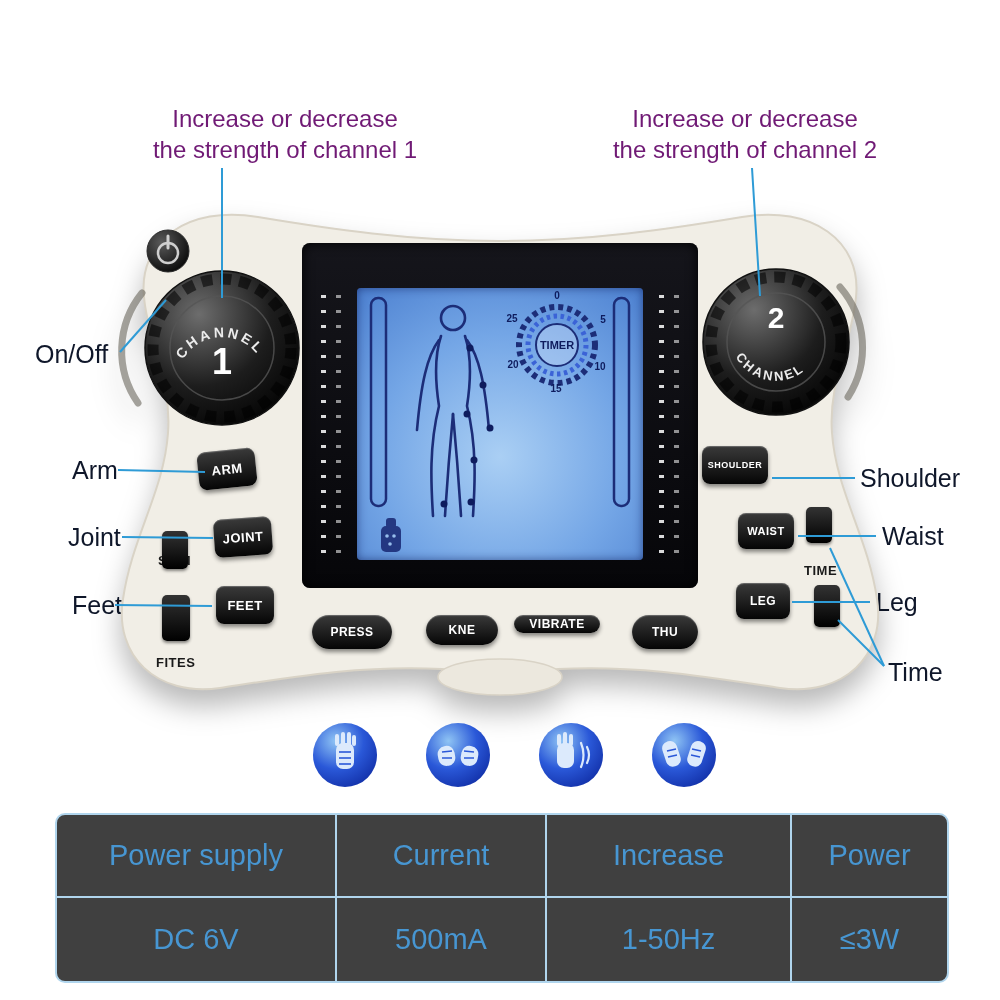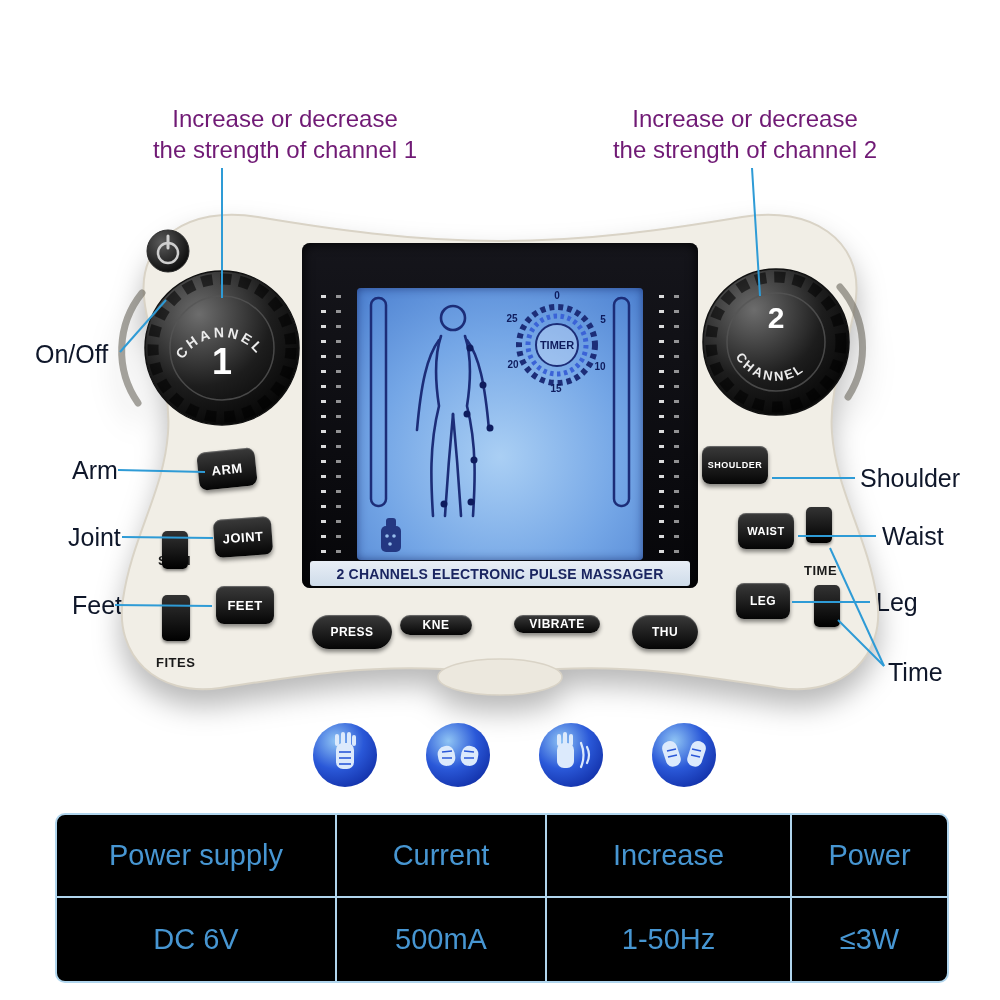--- a/index.html
+++ b/index.html
@@ -34,21 +34,21 @@
   .lcd{position:absolute;left:55px;top:45px;width:286px;height:272px;border-radius:4px;
         background:radial-gradient(circle at 50% 62%,#aacff4 0%,#74a6e6 55%,#4c80d0 100%);
         box-shadow:inset 0 0 10px rgba(10,20,80,0.55);}
   .caption-strip{position:absolute;left:8px;top:318px;width:380px;height:25px;border-radius:3px;
         background:linear-gradient(180deg,#e8eef6,#cfdcea);display:flex;align-items:center;justify-content:center;
         font-size:14px;font-weight:bold;color:#1a2560;letter-spacing:0.2px;white-space:nowrap;}
   .mode-icons{position:absolute;left:311px;top:721px;display:flex;gap:45px;}
   
   .spec-table{position:absolute;left:55px;top:813px;width:890px;height:166px;
         display:grid;grid-template-columns:280px 210px 245px 155px;grid-template-rows:83px 83px;
-        border:2px solid #b0d5ed;border-radius:10px;overflow:hidden;background:#000000;}
+        border:2px solid #b0d5ed;border-radius:10px;overflow:hidden;background:#404040;}
   .spec-cell{display:flex;align-items:center;justify-content:center;font-size:29px;color:#4796d2;
         border-right:2px solid #b0d5ed;border-bottom:2px solid #b0d5ed;}
   .spec-cell.last-col{border-right:none;}
   .spec-cell.last-row{border-bottom:none;}
 </style>
 </head>
 <body>
 
 <div class="page">
 
@@ -174,42 +174,41 @@
 
           <g fill="#1c2d78" opacity="0.9">
             <rect x="24" y="238" width="20" height="26" rx="5"></rect>
             <rect x="29" y="230" width="10" height="10" rx="3"></rect>
             <circle cx="30" cy="248" r="1.8" fill="#9cc2ee"></circle>
             <circle cx="37" cy="248" r="1.8" fill="#9cc2ee"></circle>
             <circle cx="33" cy="256" r="1.8" fill="#9cc2ee"></circle>
           </g>
         </svg>
       </div>
-      <div class="caption-strip">2 CHANNELS ELECTRONIC PULSE MASSAGER</div>
     </div>
 
     <div class="dev-btn" style="left:118px;top:265px;width:58px;height:38px;transform:rotate(-6deg);">ARM</div>
     <div class="dev-btn" style="left:134px;top:333px;width:58px;height:38px;transform:rotate(-4deg);">JOINT</div>
     <div class="dev-btn" style="left:136px;top:401px;width:58px;height:38px;">FEET</div>
 
     <div class="mini-label" style="left:78px;top:320px;margin-top:48px;">SLIM</div>
     <div class="small-btn" style="left:82px;top:346px;width:26px;height:38px;"></div>
     <div class="small-btn" style="left:82px;top:410px;width:28px;height:46px;"></div>
     <div class="mini-label" style="left:76px;top:470px;">FITES</div>
 
     <div class="dev-btn" style="left:622px;top:261px;width:66px;height:38px;font-size:9px;">SHOULDER</div>
     <div class="dev-btn" style="left:658px;top:328px;width:56px;height:36px;font-size:11px;">WAIST</div>
     <div class="dev-btn" style="left:656px;top:398px;width:54px;height:36px;font-size:12px;">LEG</div>
 
     <div class="small-btn" style="left:726px;top:322px;width:26px;height:36px;"></div>
     <div class="mini-label" style="left:724px;top:378px;">TIME</div>
     <div class="small-btn" style="left:734px;top:400px;width:26px;height:42px;"></div>
 
     <div class="dev-btn pill" style="left:232px;top:430px;width:80px;height:34px;">PRESS</div>
-    <div class="dev-btn pill" style="left:320px;top:430px;width:72px;height:20px;">KNE</div>
+    <div class="dev-btn pill" style="left:346px;top:430px;width:72px;height:30px;">KNE</div>
     <div class="dev-btn pill" style="left:434px;top:430px;width:86px;height:18px;">VIBRATE</div>
     <div class="dev-btn pill" style="left:544px;top:430px;width:66px;height:34px;margin-left:8px;">THU</div>
   </div>
 
   <svg class="lines-overlay">
     <g stroke="#2e9bd6" stroke-width="2" fill="none">
       <line x1="222" y1="168" x2="222" y2="298"></line>
       <line x1="752" y1="168" x2="760" y2="296"></line>
       <line x1="120" y1="352" x2="166" y2="300"></line>
       <line x1="118" y1="470" x2="205" y2="472"></line>

